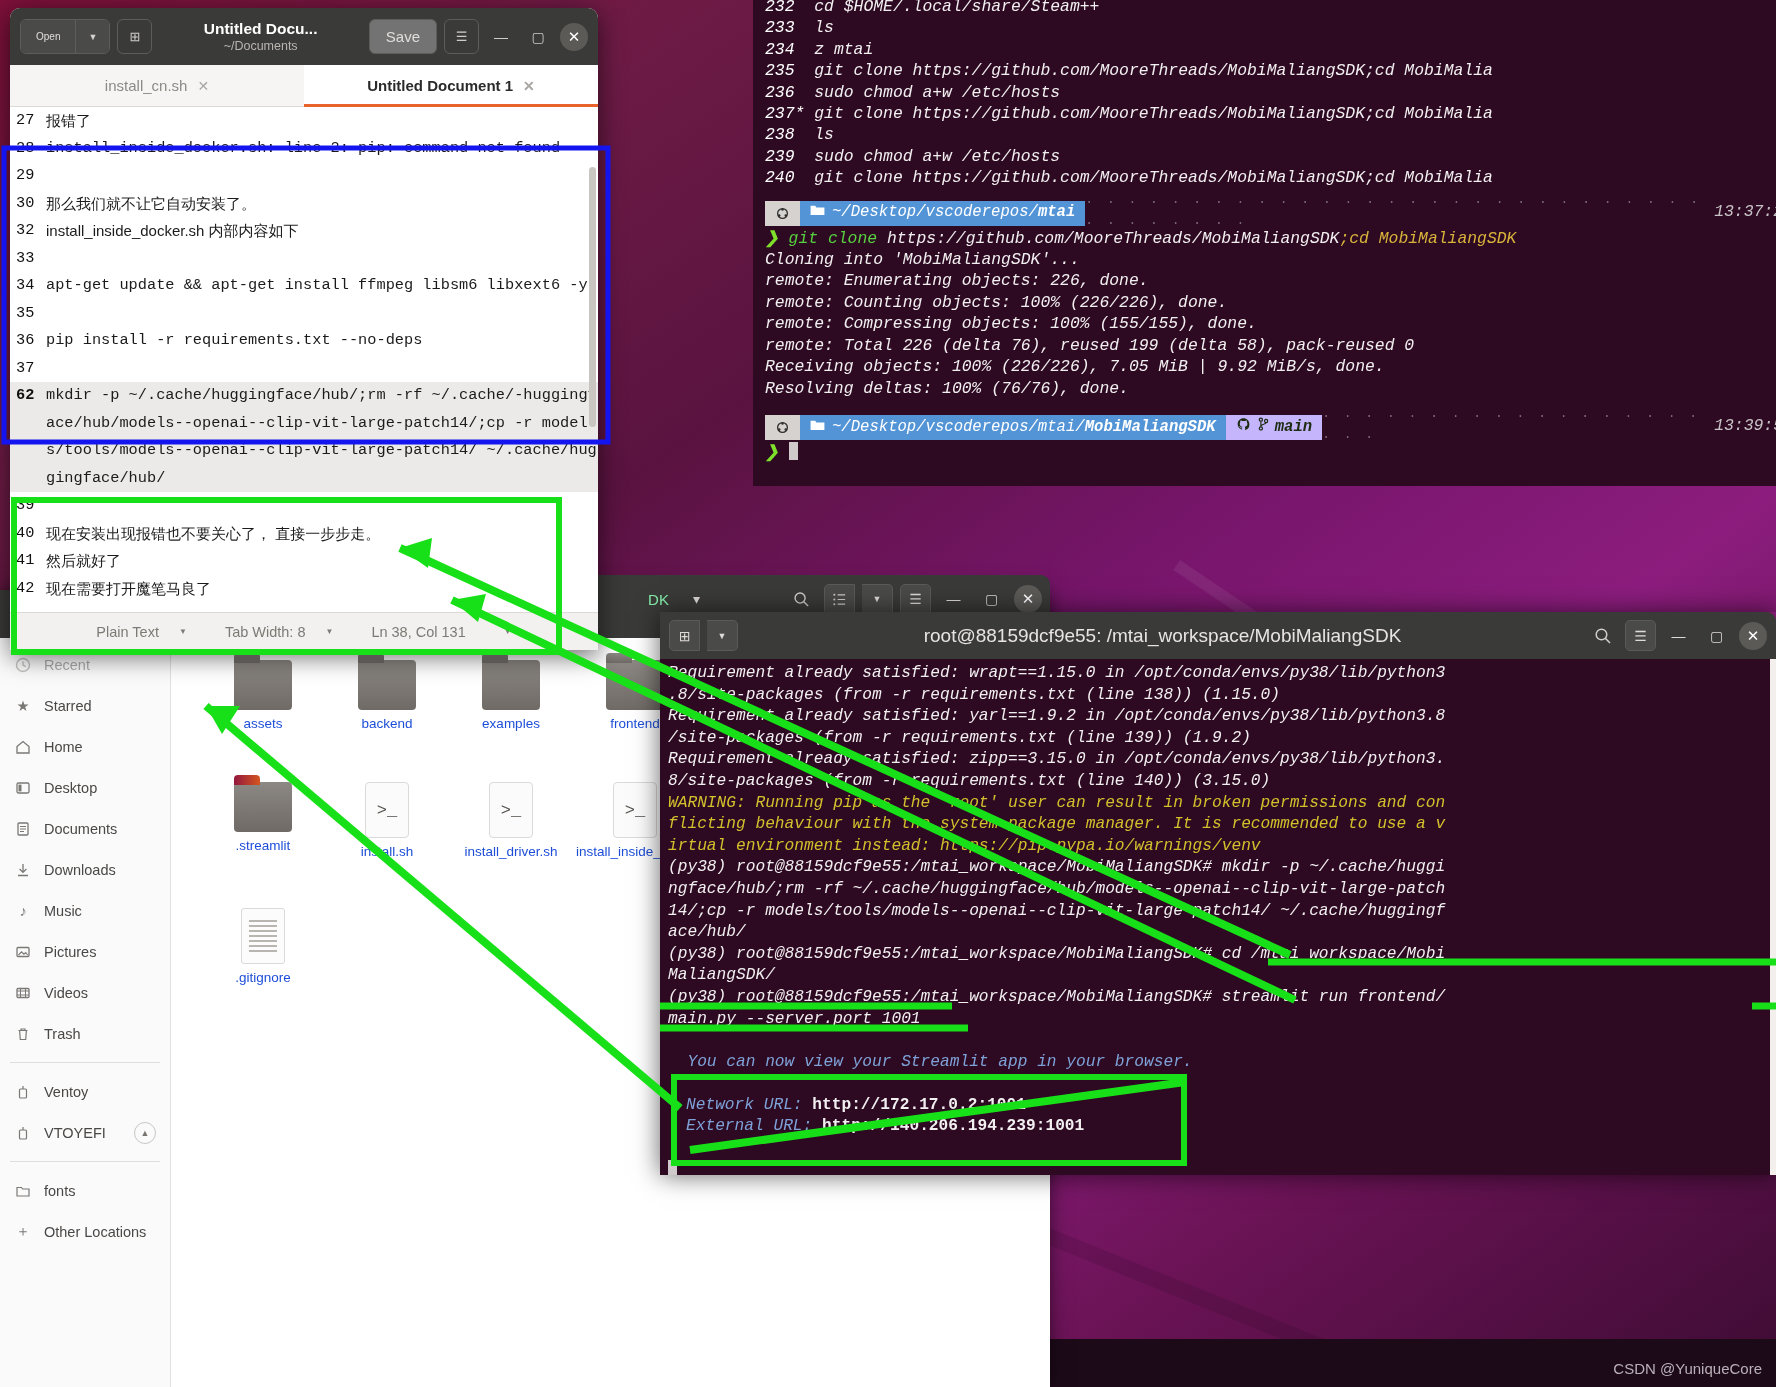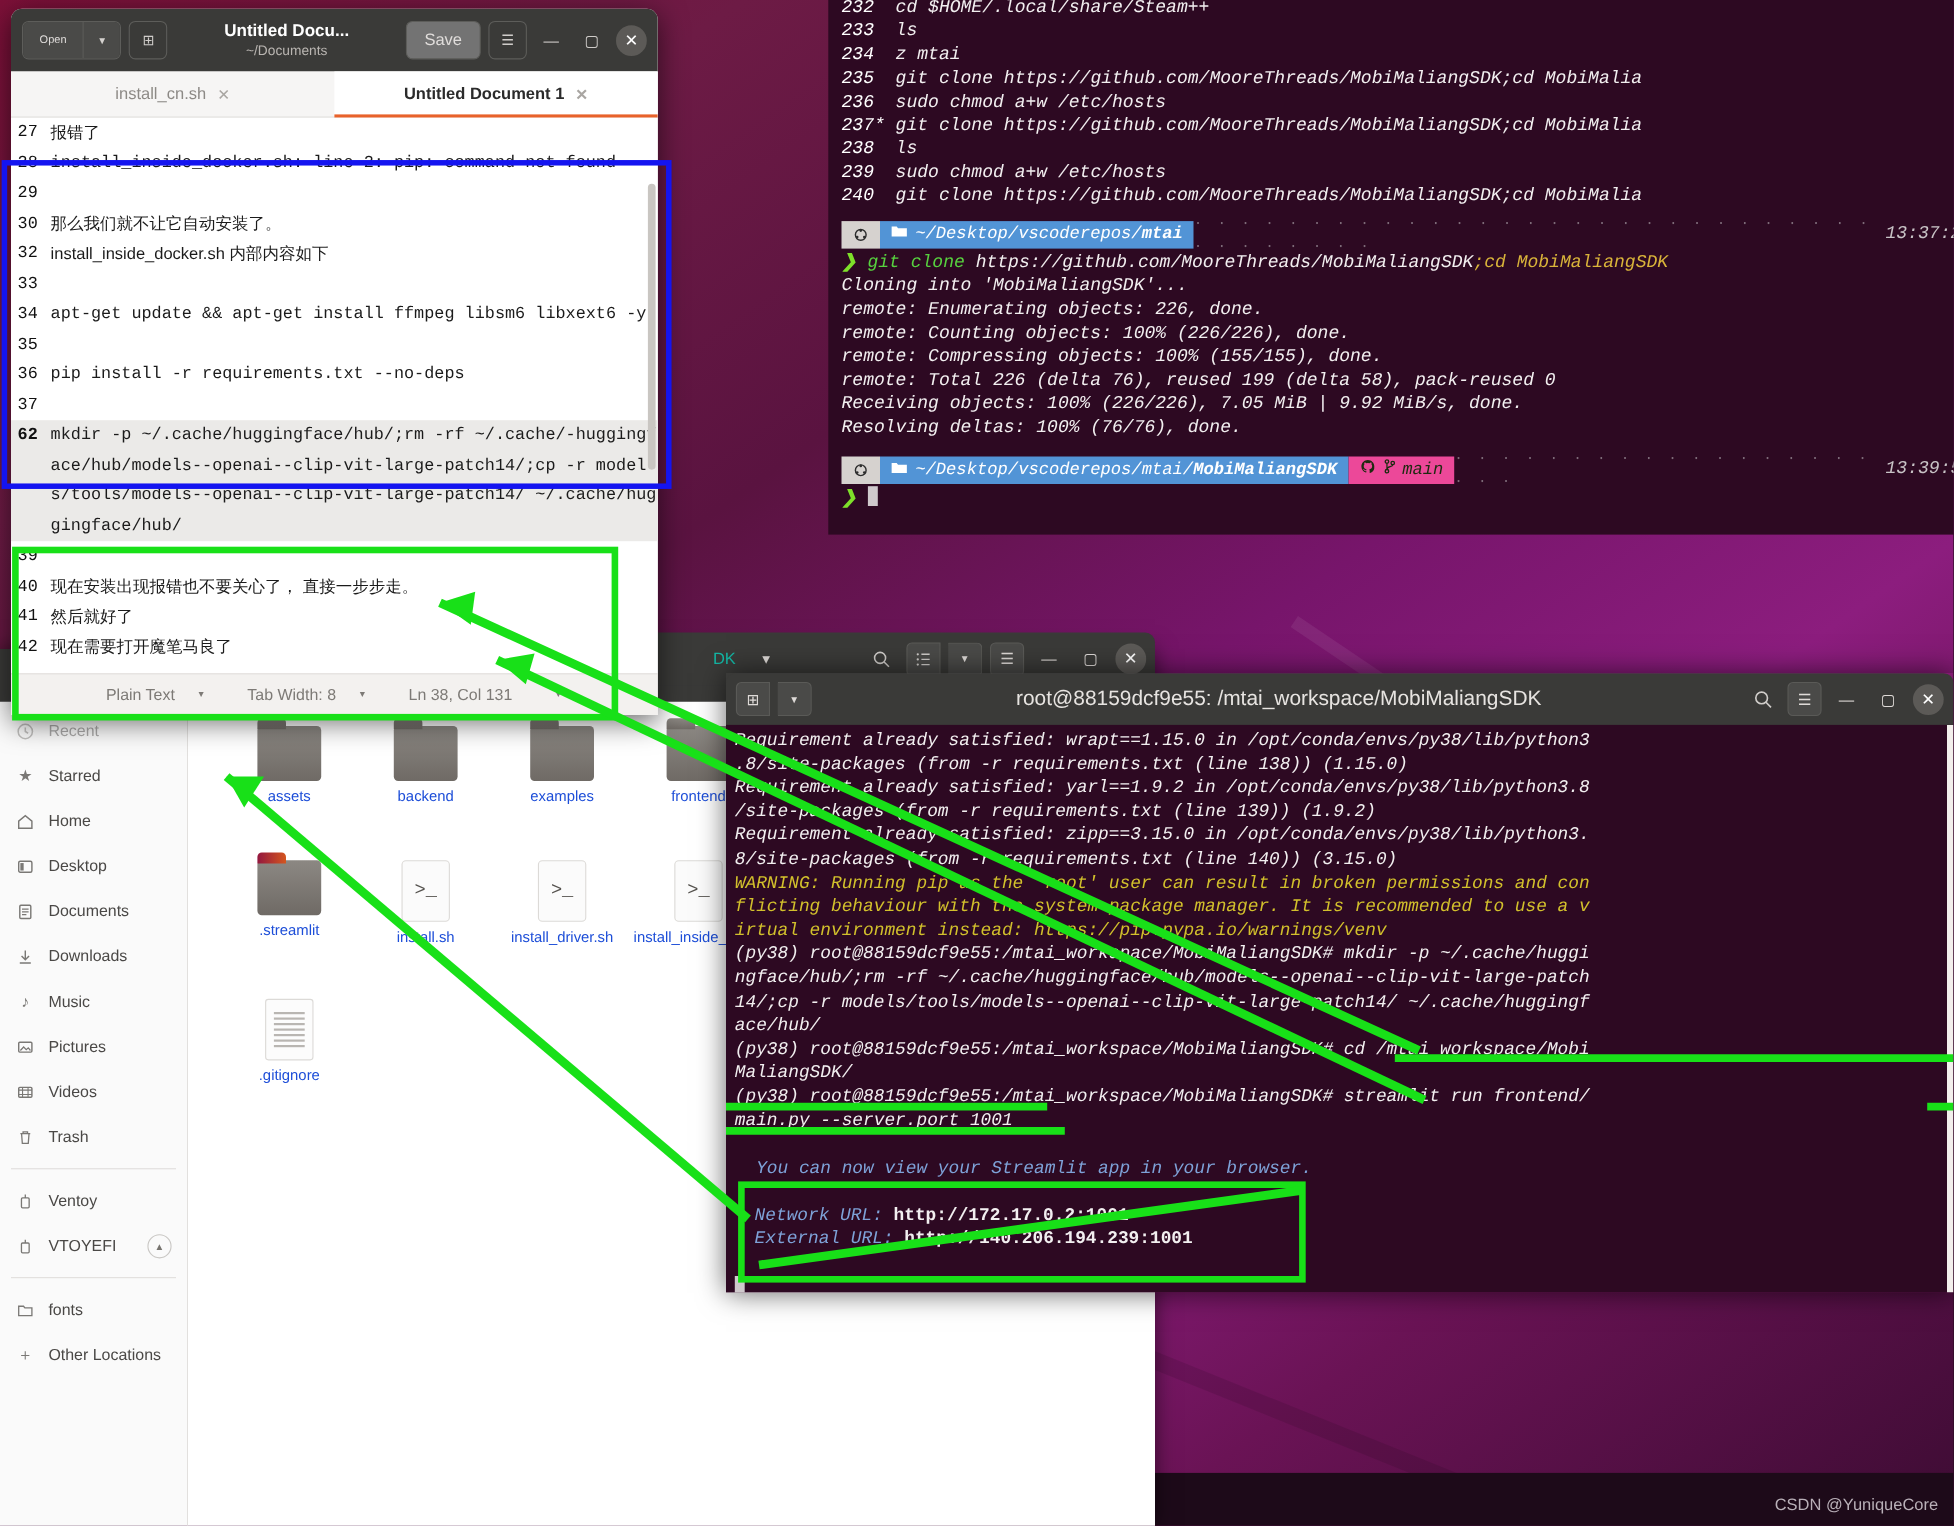--- a/index.html
+++ b/index.html
@@ -125,21 +125,21 @@
     font-family:"Liberation Mono", monospace; font-size:16.4px; line-height:21.4px;
     padding:4px 0 0 0; overflow:hidden; font-style:italic;
   }
   #term1 .row { white-space:pre; padding-left:12px; }
   #term1 .hist-n { color:#ffffff; }
   .pbar { display:flex; align-items:stretch; height:25px; margin:12px 0 2px 12px; font-style:normal;}
   .pbar .seg { display:flex; align-items:center; padding:0 10px; font-size:15.6px; font-style:italic;}
   .pbar .s-os { background:#d6d2cf; color:#2d2d2d; font-style:normal; padding:0 11px;}
   .pbar .s-path { background:#5294d6; color:#fff; }
   .pbar .s-path b { color:#fff; font-weight:bold; }
-  .pbar .s-git { background:#ec4899; color:#1d2b10; }
+  .pbar .s-git { background:#c4b5fd; color:#1d2b10;font-weight:bold; }
   .pbar .dots { flex:1; color:#7d6a78; letter-spacing:3px; font-size:13px; display:flex; align-items:center; overflow:hidden;}
   .pbar .s-time { color:#c8c3c6; padding-left:6px; font-style:italic;}
   .prompt-line { padding-left:12px; white-space:pre; }
   .p-arrow { color:#7ee02a; font-weight:bold; }
   .p-cmd { color:#57d13f; }
   .p-sub { color:#d9b43a; }
   .p-txt { color:#f2eff0; }
   #t1cursor { display:inline-block; width:9px; height:18px; background:#cfc9cc; vertical-align:-3px;}
 
   
@@ -429,21 +429,21 @@
       <span>main</span>
     </span>
     <span class="dots">· · · · · · · · · · · · · · · · · · · · ·</span>
     <span class="s-time">13:39:5</span>
   </div>
   <div class="prompt-line"><span class="p-arrow">❯</span> <span id="t1cursor"></span></div>
 </div>
 
 <div id="term2hdr">
   <div style="flex:1"></div>
-  <div class="gbtn flat" style="background:transparent;border:none;color:#14b8a6;font-size:15px;">DK</div>
+  <div class="gbtn flat" style="background:transparent;border:none;color:#86efac;font-size:15px;">DK</div>
   <div class="gbtn flat" style="width:22px">▾</div>
   <div style="width:60px"></div>
   <div class="gbtn flat">
     <svg width="17" height="17" viewBox="0 0 18 18">
         <circle cx="7.5" cy="7.5" r="5.3" fill="none" stroke="#cfccc9" stroke-width="1.5"></circle>
         <path d="M11.4 11.4L16 16" stroke="#cfccc9" stroke-width="1.5"></path>
       </svg>
   </div>
   <div class="gbtn" style="border-radius:5px 0 0 5px">
     <svg width="15" height="15" viewBox="0 0 16 16">

